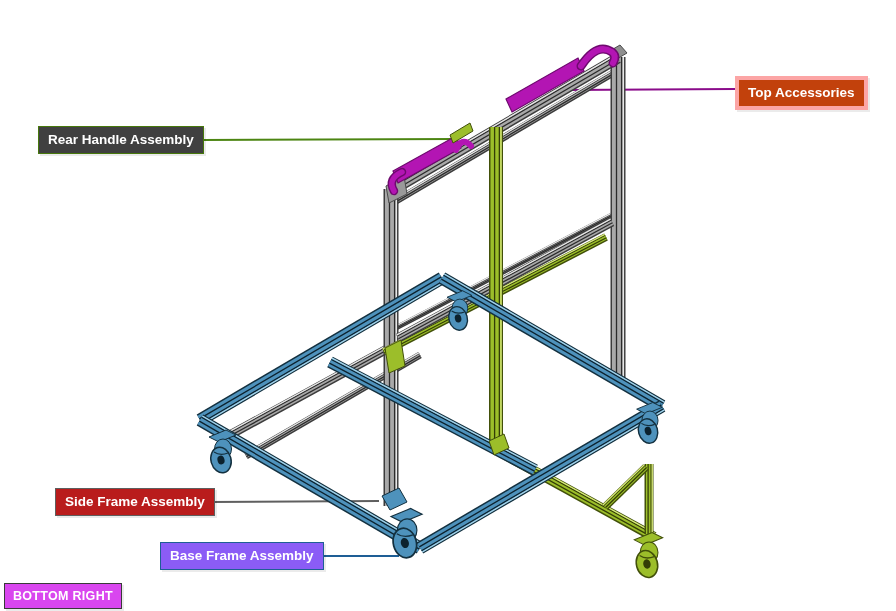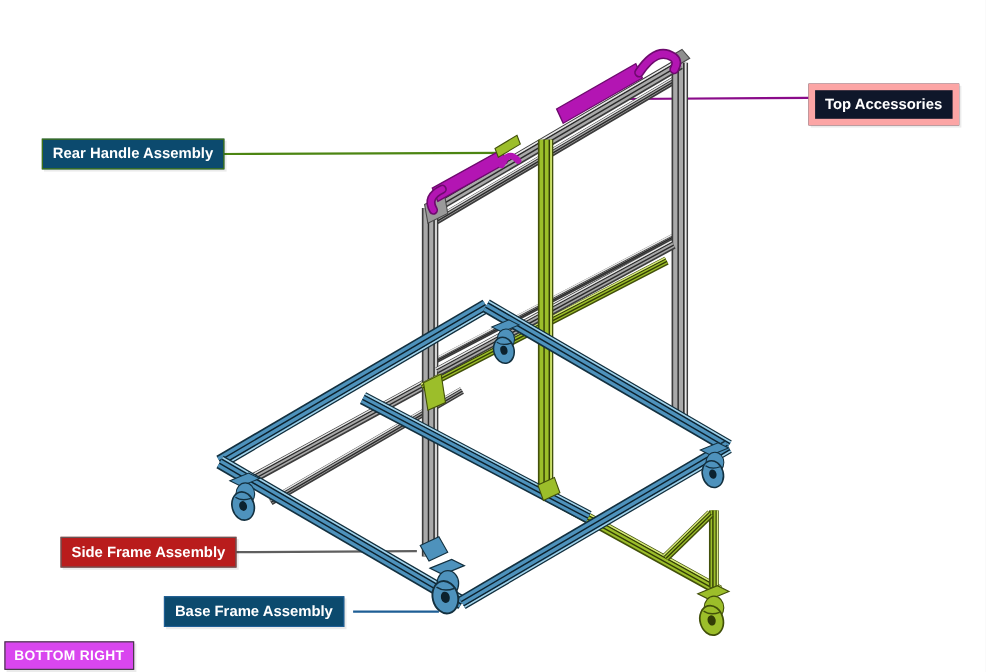--- a/index.html
+++ b/index.html
@@ -6,24 +6,24 @@
   #stage{
     position:relative;width:896px;height:611px;background:#fff;overflow:hidden;
     font-family:"Liberation Sans",sans-serif;outline:1px solid #e8e8e8;
   }
   #drawing{position:absolute;left:0;top:0;}
   .lbl{
     position:absolute;color:#fff;font-weight:bold;font-size:13.5px;
     padding:4px 9px;white-space:nowrap;box-shadow:2px 2px 0 rgba(0,0,0,0.08);
     line-height:1.3;
   }
-  #lbl-top    {left:735px;top:76px; background:#0f172a;border:6px solid #fca5a5;}
-  #lbl-rear   {left:38px; top:126px;background:#0c4a6e;border:1px solid #47780C;}
+  #lbl-top    {left:735px;top:76px; background:#c2410c;border:4px solid #fca5a5;}
+  #lbl-rear   {left:38px; top:126px;background:#404040;border:1px solid #47780C;}
   #lbl-side   {left:55px; top:488px;background:#b91c1c;border:1px solid #5E5E5E;}
-  #lbl-base   {left:149px;top:542px;background:#0c4a6e;border:1px solid #1E5E95;}
+  #lbl-base   {left:160px;top:542px;background:#8b5cf6;border:1px solid #1E5E95;}
   #lbl-corner {left:4px;  top:583px;background:#d946ef;border:1px solid #3A3A3A;
                font-size:12.5px;letter-spacing:.3px;padding:4px 8px;}
 </style>
 </head>
 <body>
 
 <div id="stage">
 
   <svg id="drawing" width="896" height="611" viewBox="0 0 896 611">
 

